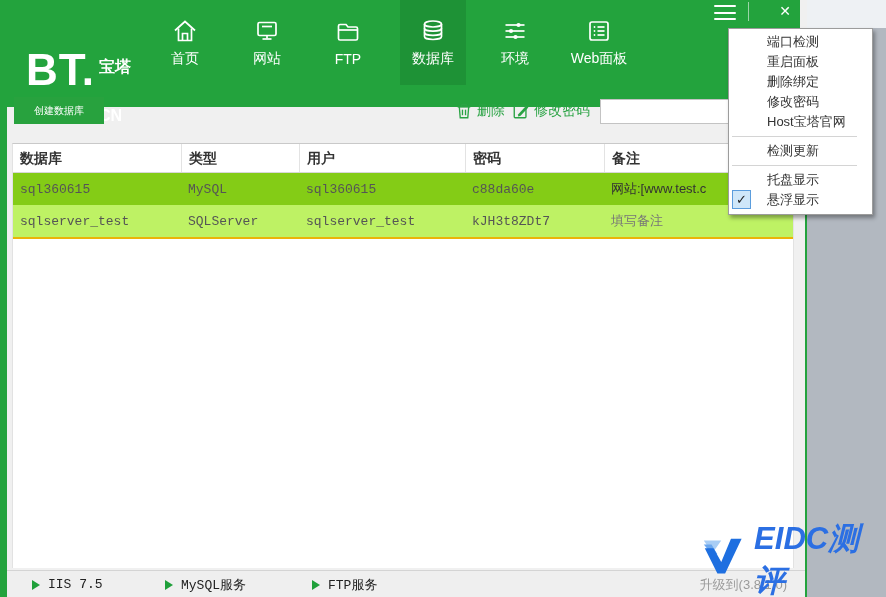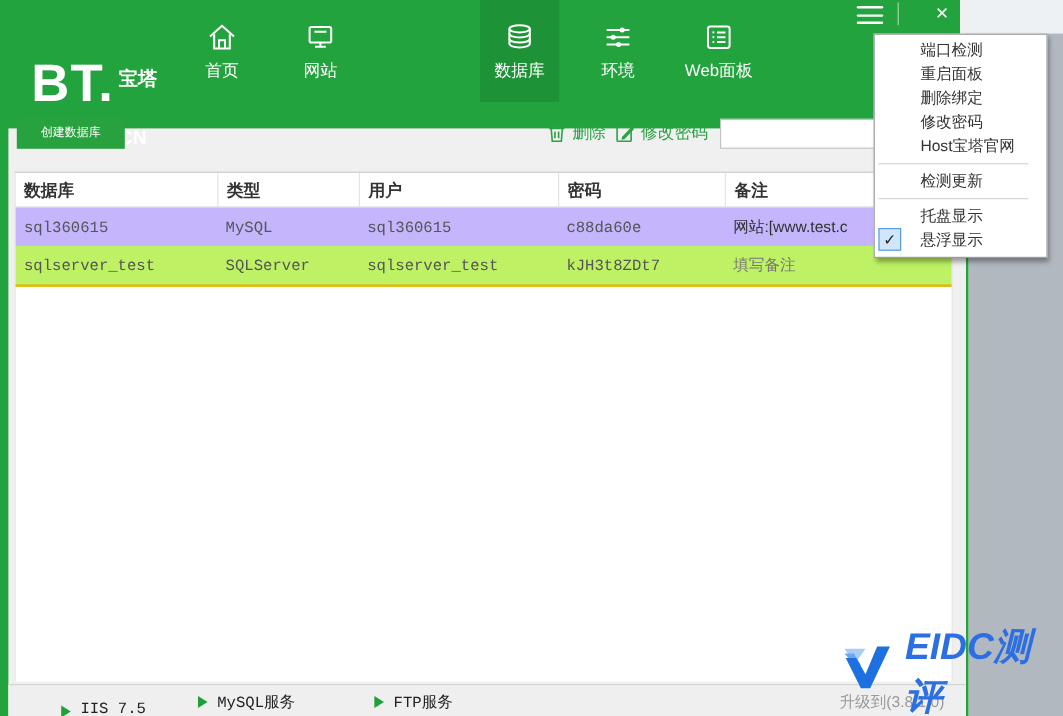--- a/index.html
+++ b/index.html
@@ -43,32 +43,32 @@
     border:1px solid #c3c3c3; background:#fff; font-size:13px; padding:0 6px; }
 
   
   .table-panel { position:absolute; left:12px; top:143px; width:782px; height:425px; background:#fff;
     border-top:1px solid #c9c9c9; border-left:1px solid #e2e2e2; border-right:1px solid #e2e2e2; }
   .t-header { display:flex; height:29px; border-bottom:1px solid #d8d8d8; }
   .th { font-size:14px; font-weight:bold; color:#333; line-height:28px; padding-left:7px; }
   .th + .th { border-left:1px solid #e3e3e3; }
   .c0 { width:168px; } .c1 { width:118px; } .c2 { width:166px; } .c3 { width:139px; } .c4 { flex:1; }
   .t-row { display:flex; height:34px; border-bottom:2px solid #eab308; cursor:pointer; background:#bef264; }
-  .t-row.hl { background:#c4b5fd; height:32px; border-bottom:none; }
+  .t-row.hl { background:#84cc16; height:32px; border-bottom:none; }
   .td { font-size:13px; color:#555; padding-left:7px; display:flex; align-items:center;
     font-family:"Liberation Mono","DejaVu Sans Mono",monospace; white-space:nowrap; overflow:hidden; }
   .td.note { font-family:"Liberation Sans","DejaVu Sans",sans-serif; color:#333; }
   .td.note.ph { color:#777; }
 
   
   .statusbar { position:absolute; left:7px; top:570px; width:798px; height:27px; background:#efefef;
     border-top:1px solid #d4d4d4; }
   .svc { position:absolute; top:0; height:27px; display:flex; align-items:center; gap:8px; cursor:pointer;
     font-family:"Liberation Mono","DejaVu Sans Mono",monospace; font-size:13px; color:#222; }
-  .svc-iis { left:44px;align-items:flex-end; } .svc-mysql { left:158px; } .svc-ftp { left:305px; }
+  .svc-iis { left:25px; } .svc-mysql { left:158px; } .svc-ftp { left:305px; }
   .tri { width:0; height:0; border-left:8px solid #1fa03a; border-top:5px solid transparent;
     border-bottom:5px solid transparent; }
   .upgrade { position:absolute; right:18px; top:0; height:27px; line-height:27px;
     font-size:13px; color:#9a9a9a; cursor:pointer; }
 
   
   .menu { position:absolute; left:728px; top:28px; width:145px; background:#fff;
     border:1px solid #9c9c9c; box-shadow:2px 3px 4px rgba(0,0,0,0.35); z-index:50; padding:3px 12px 4px 0; }
   .menu-item { position:relative; height:20px; line-height:20px; font-size:13px; color:#333;
     padding-left:38px; cursor:pointer; white-space:nowrap; }
@@ -112,20 +112,27 @@
 
       <div class="nav-item" style="left:152px">
         <svg class="nav-icon" viewBox="0 0 28 28" fill="none" stroke="#fff" stroke-width="1.7">
           <path d="M4 13.5 L14 4.5 L24 13.5"></path>
             <path d="M7.5 11.5 V23.5 H20.5 V11.5"></path>
             <path d="M11.5 23.5 V16.5 H16.5 V23.5"></path>
         </svg>
         <span class="nav-label">首页</span>
       </div>
 
+      <div class="nav-item" style="left:315px">
+        <svg class="nav-icon" viewBox="0 0 28 28" fill="none" stroke="#fff" stroke-width="1.7">
+          <path d="M4.5 20.5 V8 a1.5 1.5 0 0 1 1.5 -1.5 h6 l2 2.5 h8 a1.5 1.5 0 0 1 1.5 1.5 v10 a1.5 1.5 0 0 1 -1.5 1.5 H6 a1.5 1.5 0 0 1 -1.5 -1.5 Z"></path>
+          <path d="M4.5 12 H23.5"></path>
+        </svg>
+        <span class="nav-label">FTP</span>
+      </div>
 
       <div class="nav-item selected" style="left:400px">
         <svg class="nav-icon" viewBox="0 0 28 28" fill="none" stroke="#fff" stroke-width="1.7">
           <ellipse cx="14" cy="7" rx="8.5" ry="3"></ellipse>
           <path d="M5.5 7 V19.5 A8.5 3 0 0 0 22.5 19.5 V7"></path>
           <path d="M5.5 11.2 A8.5 3 0 0 0 22.5 11.2"></path>
           <path d="M5.5 15.4 A8.5 3 0 0 0 22.5 15.4"></path>
         </svg>
         <span class="nav-label">数据库</span>
       </div>

